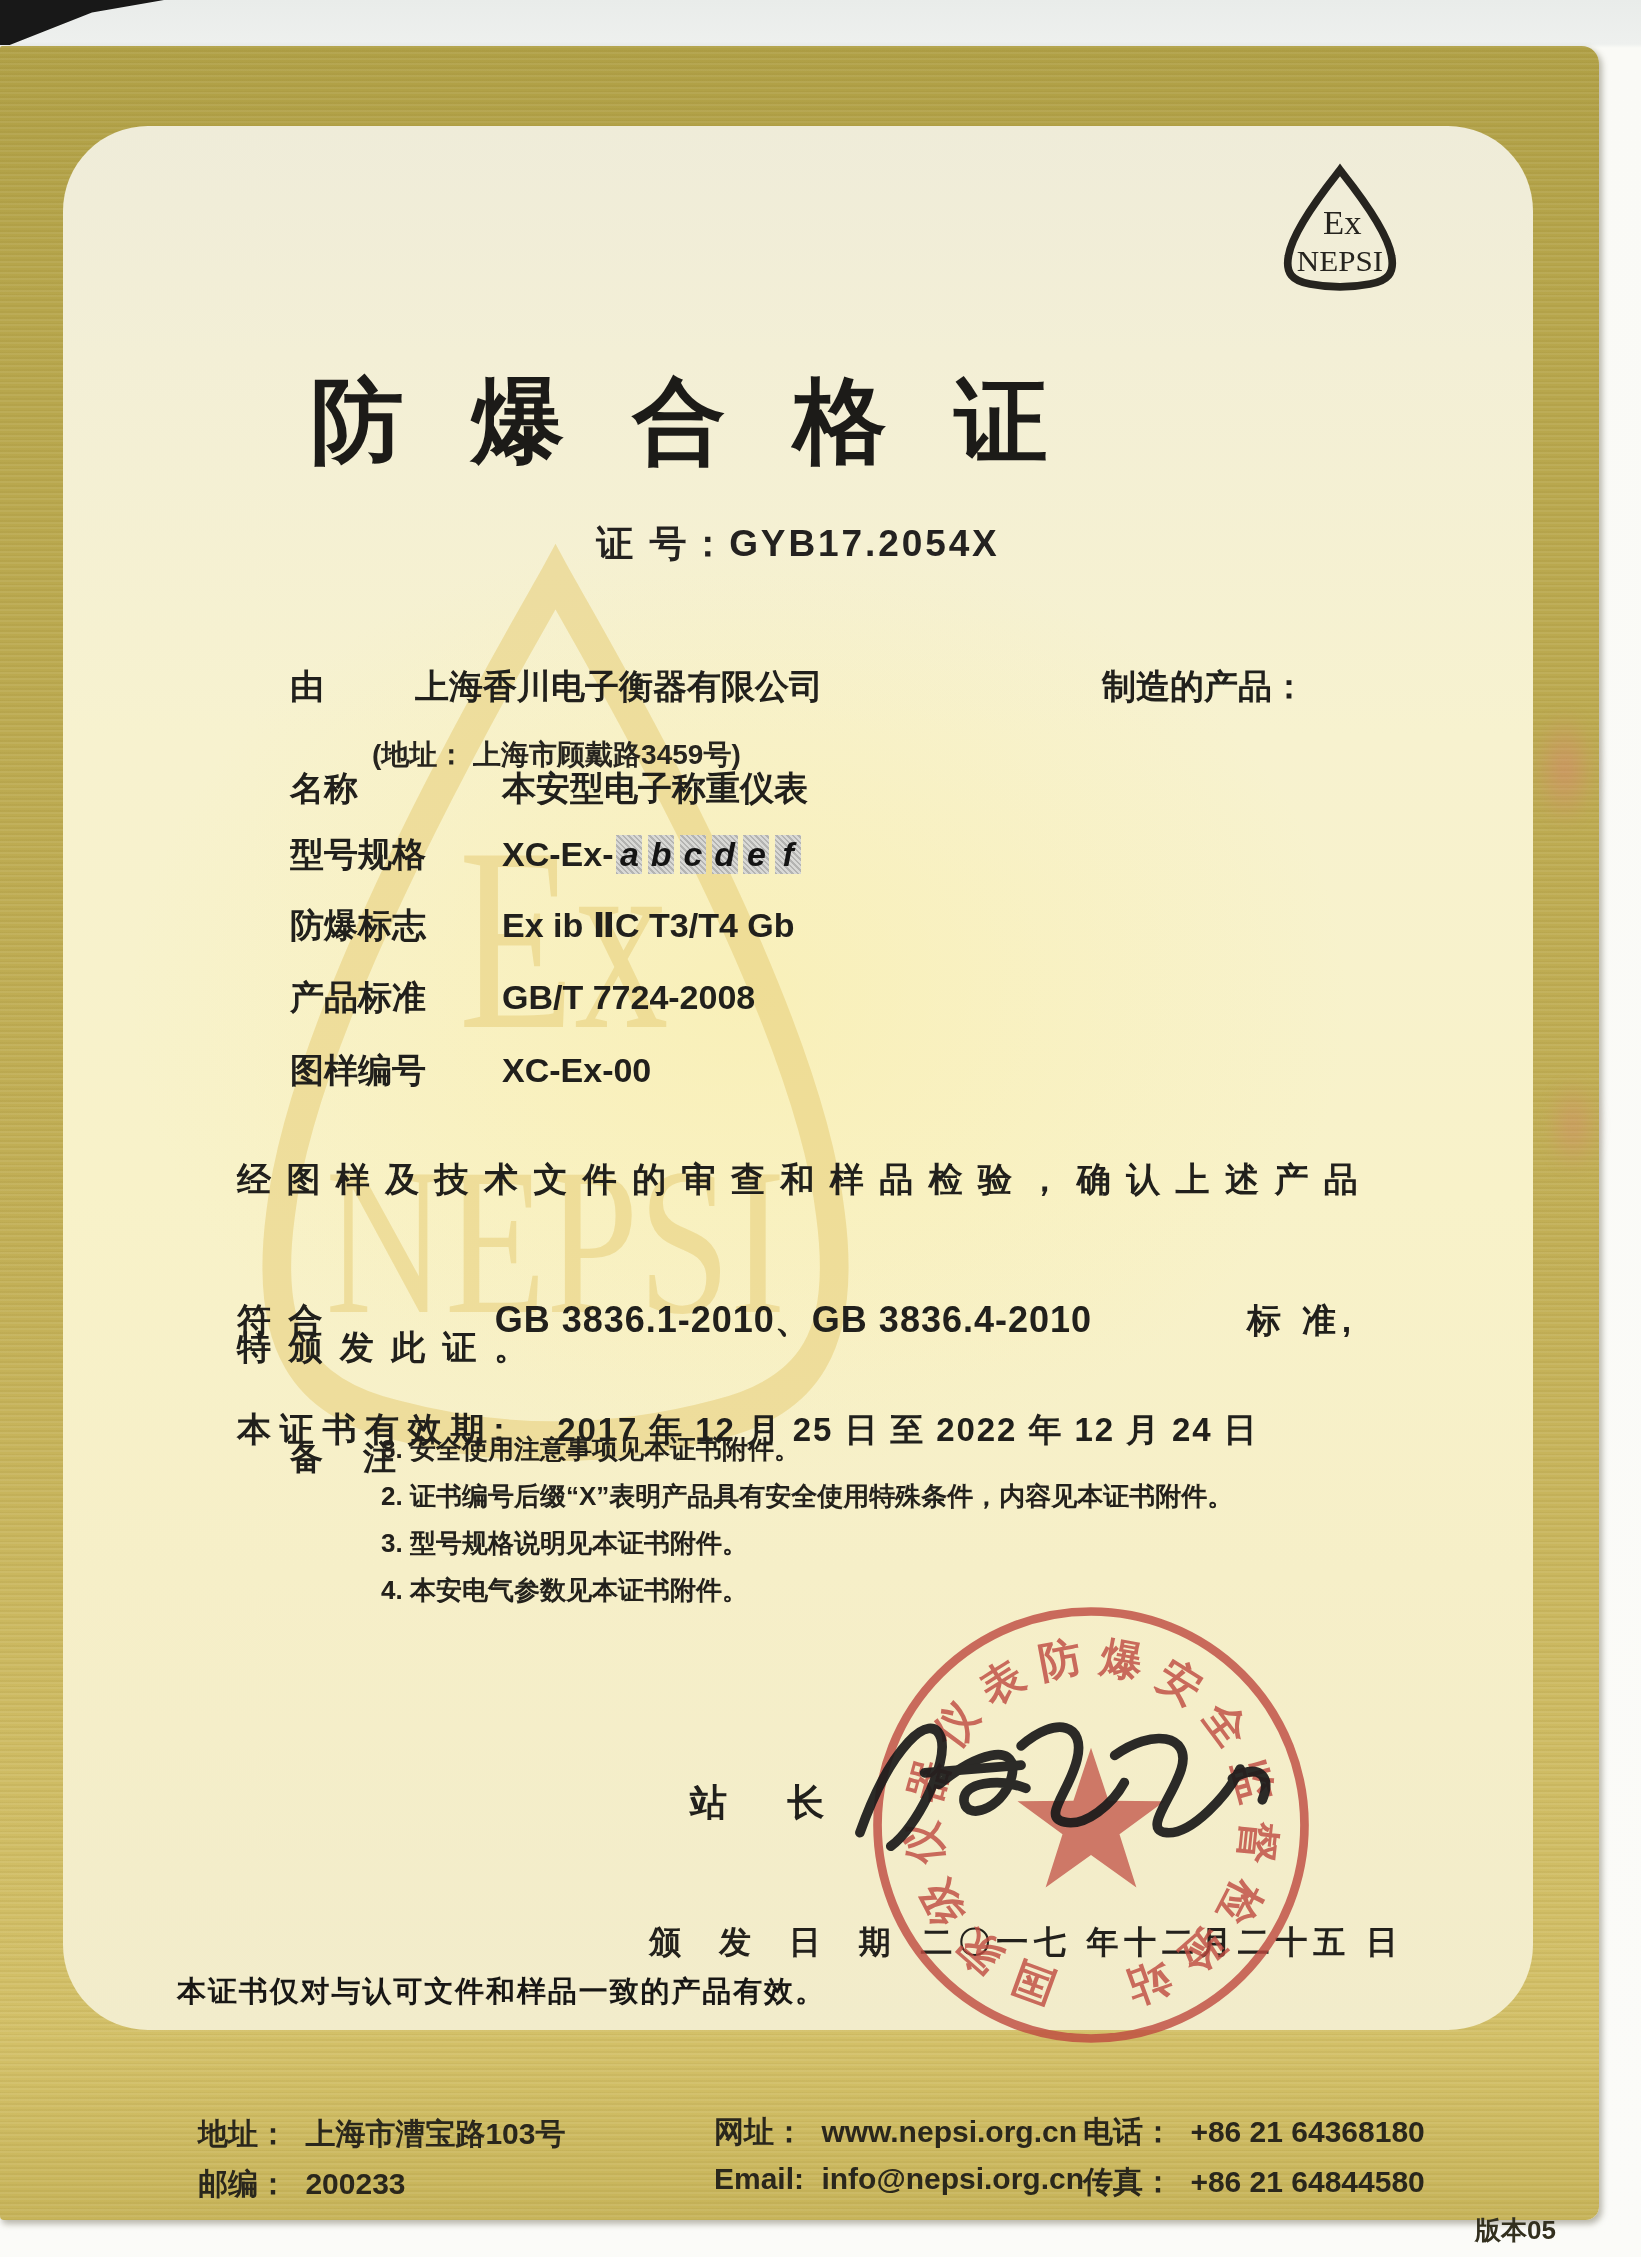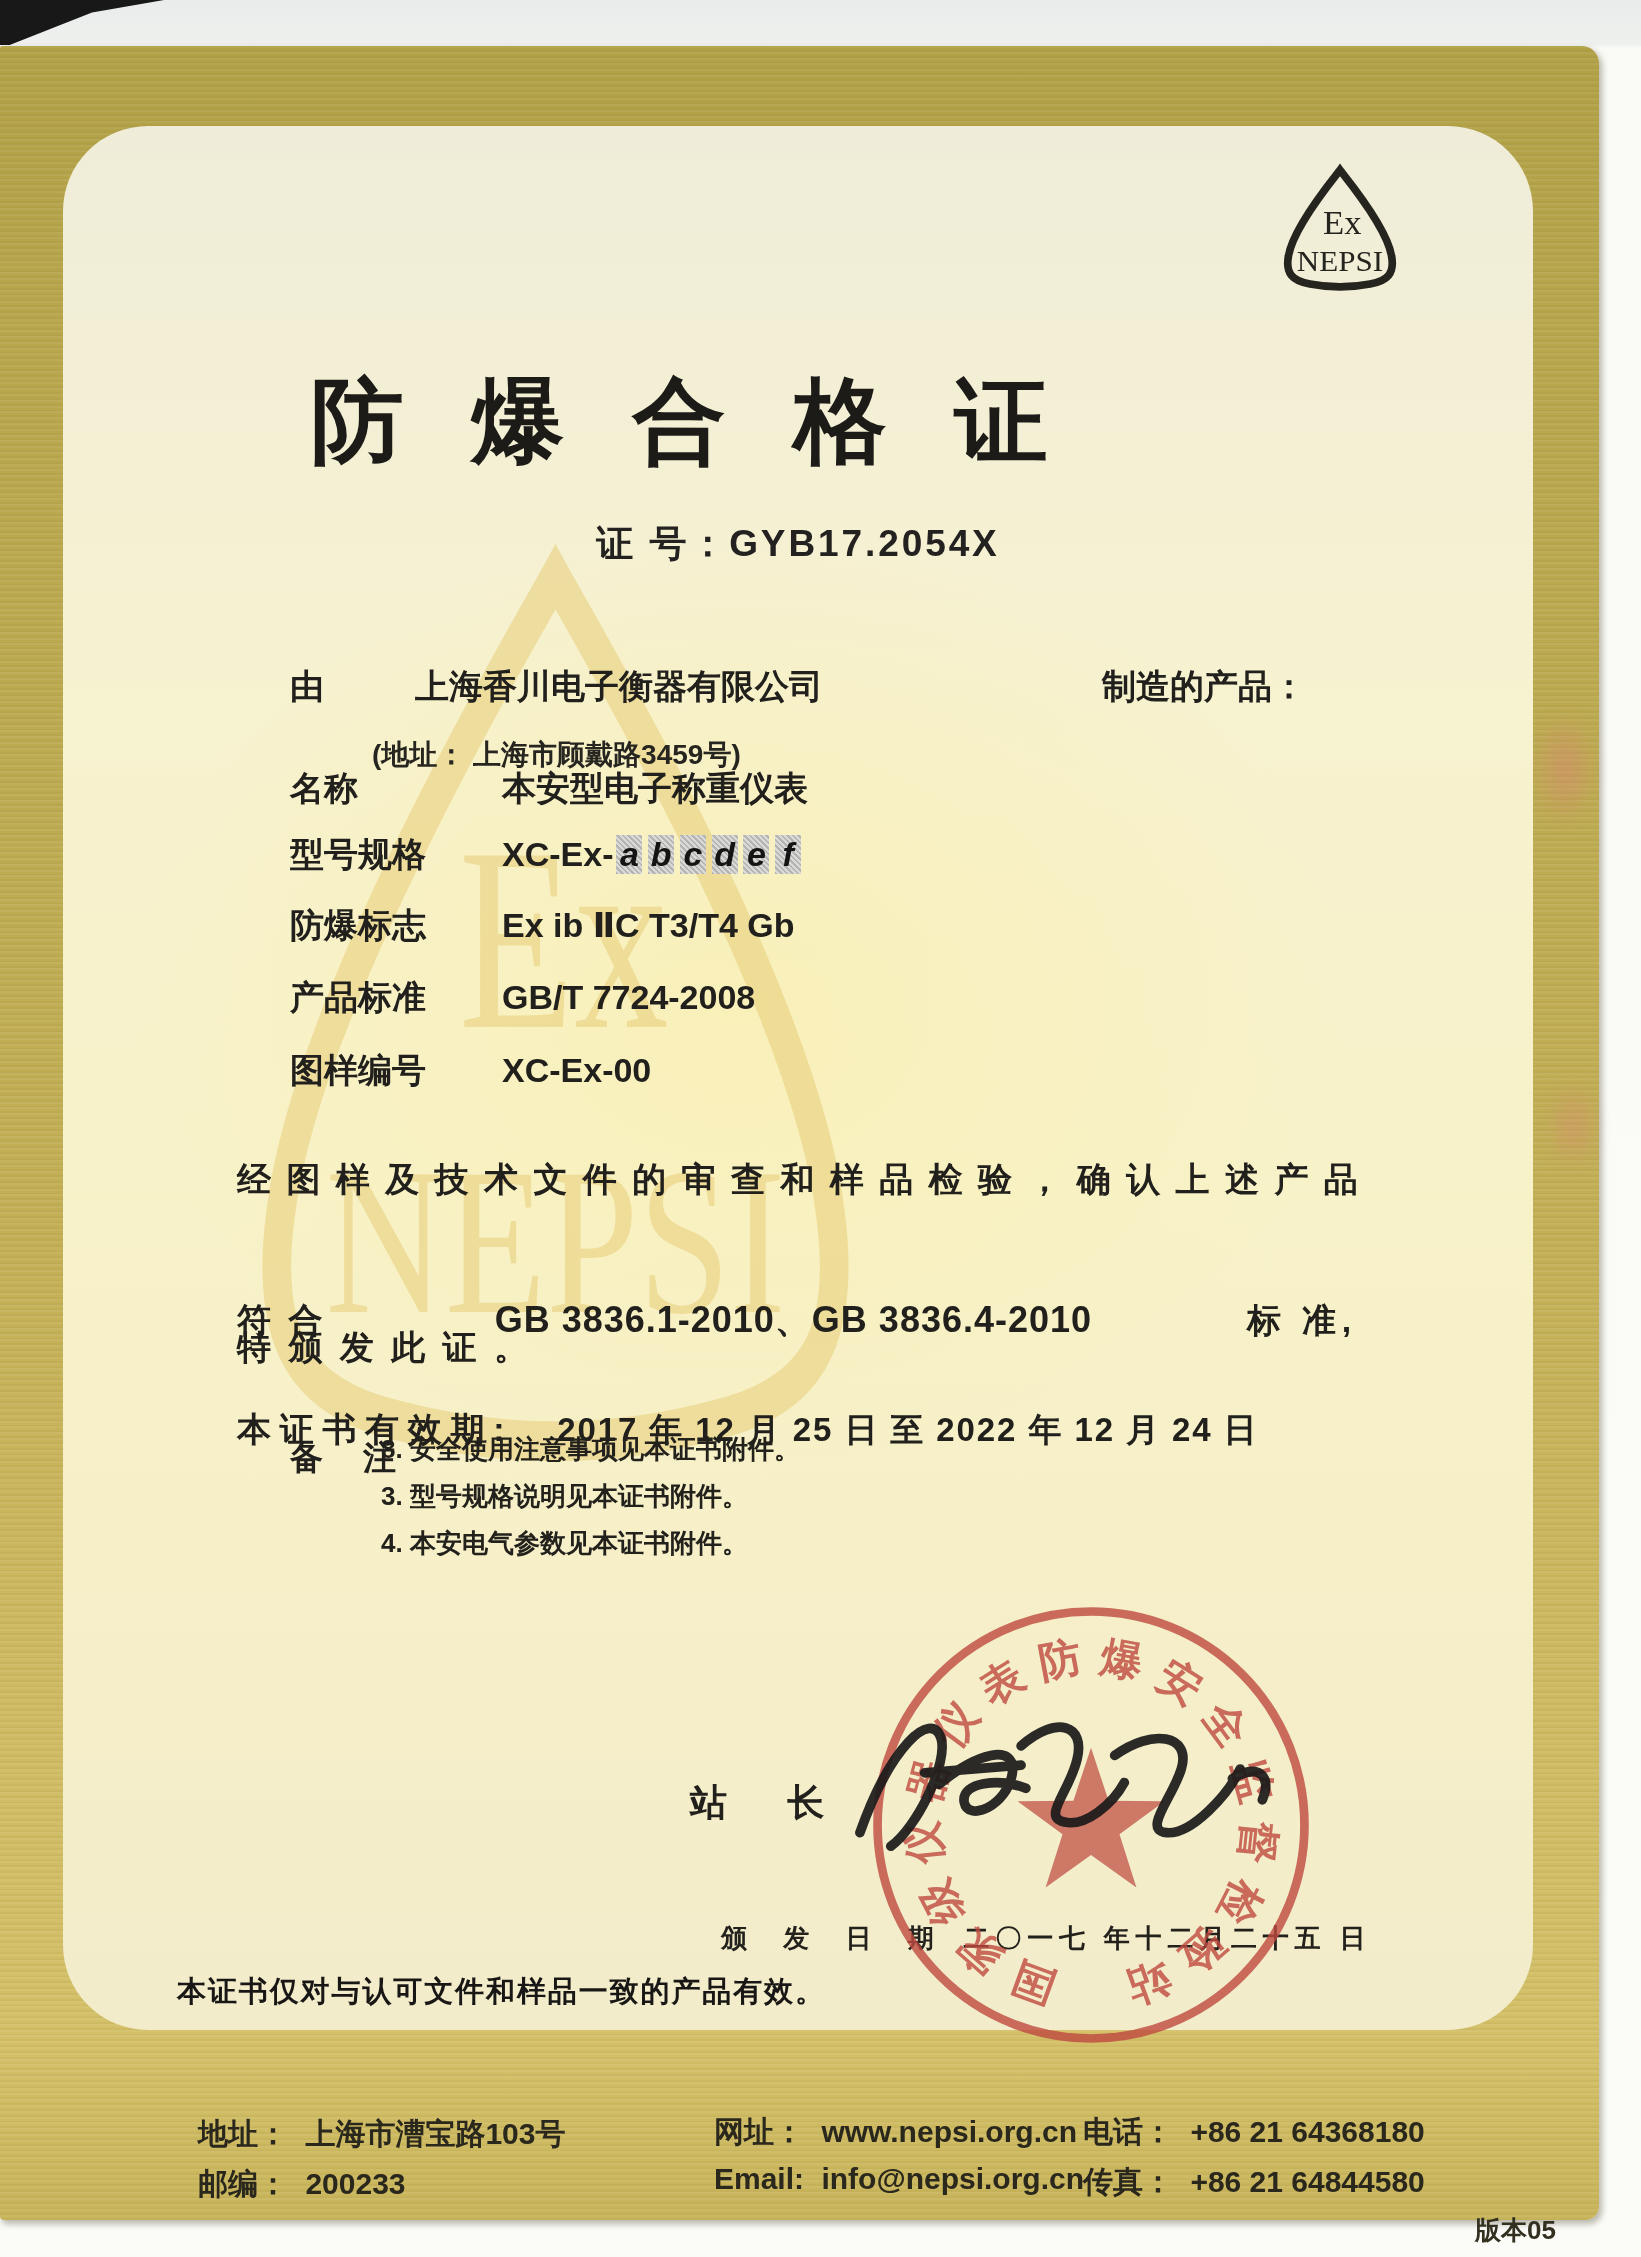--- a/index.html
+++ b/index.html
@@ -84,22 +84,22 @@
   .remarks-label { position:absolute; left:290px; top:1436px; font-size:33px; font-weight:700;
     color:#21201c; letter-spacing:15.4px; }
   .remarks { position:absolute; left:381px; top:1426px; width:1043px; list-style:none; }
   .remarks li { font-size:26px; font-weight:700; color:#23211c; line-height:47px; white-space:nowrap; }
 
   
   .director { position:absolute; left:690px; top:1759px; font-size:37px; font-weight:700;
     letter-spacing:25px; color:#21201c;margin-top:19px; }
   .station { position:absolute; left:693px; top:1846px; font-size:36px; font-weight:700;
     color:#1e1d1a; letter-spacing:1px; white-space:nowrap; }
-  .issue { position:absolute; left:721px; top:1921px; display:flex; align-items:baseline;
-    font-size:26px; font-weight:700; color:#23211c; }
+  .issue { position:absolute; left:649px; top:1921px; display:flex; align-items:baseline;
+    font-size:32px; font-weight:700; color:#23211c; }
   .issue .ilabel { letter-spacing:14.5px; }
   .issue .idate { margin-left:15.4px; letter-spacing:5.8px; white-space:nowrap; }
   .footnote { position:absolute; left:177px; top:1972px; font-size:29px; font-weight:700;
     color:#181715; letter-spacing:1.9px; }
 
   .signature { position:absolute; left:823px; top:1686px; width:483px; height:193px; }
   .stamp { position:absolute; left:864px; top:1598px; width:454px; height:454px; opacity:0.8; }
   .stamp text { fill:#bf4a40; font-weight:700; font-size:44px;
     font-family:"Liberation Sans","DejaVu Sans",sans-serif; text-anchor:middle; }
 
@@ -206,20 +206,21 @@
   </div>
   <div class="decl d3">特颁发此证。</div>
   <div class="decl d4">
     <span class="vlabel">本证书有效期:</span>
     <span class="vvalue">2017 年 12 月 25 日 至 2022 年 12 月 24 日</span>
   </div>
 
   <div class="remarks-label">备 注</div>
   <ul class="remarks">
     <li>8. 安全使用注意事项见本证书附件。</li>
+    <li>2. 证书编号后缀“X”表明产品具有安全使用特殊条件，内容见本证书附件。</li>
     <li>3. 型号规格说明见本证书附件。</li>
     <li>4. 本安电气参数见本证书附件。</li>
   </ul>
 
   <div class="director">站 长</div>
   <div class="issue">
     <span class="ilabel">颁 发 日 期</span>
     <span class="idate">二〇一七 年十二月二十五 日</span>
   </div>
   <div class="footnote">本证书仅对与认可文件和样品一致的产品有效。</div>

